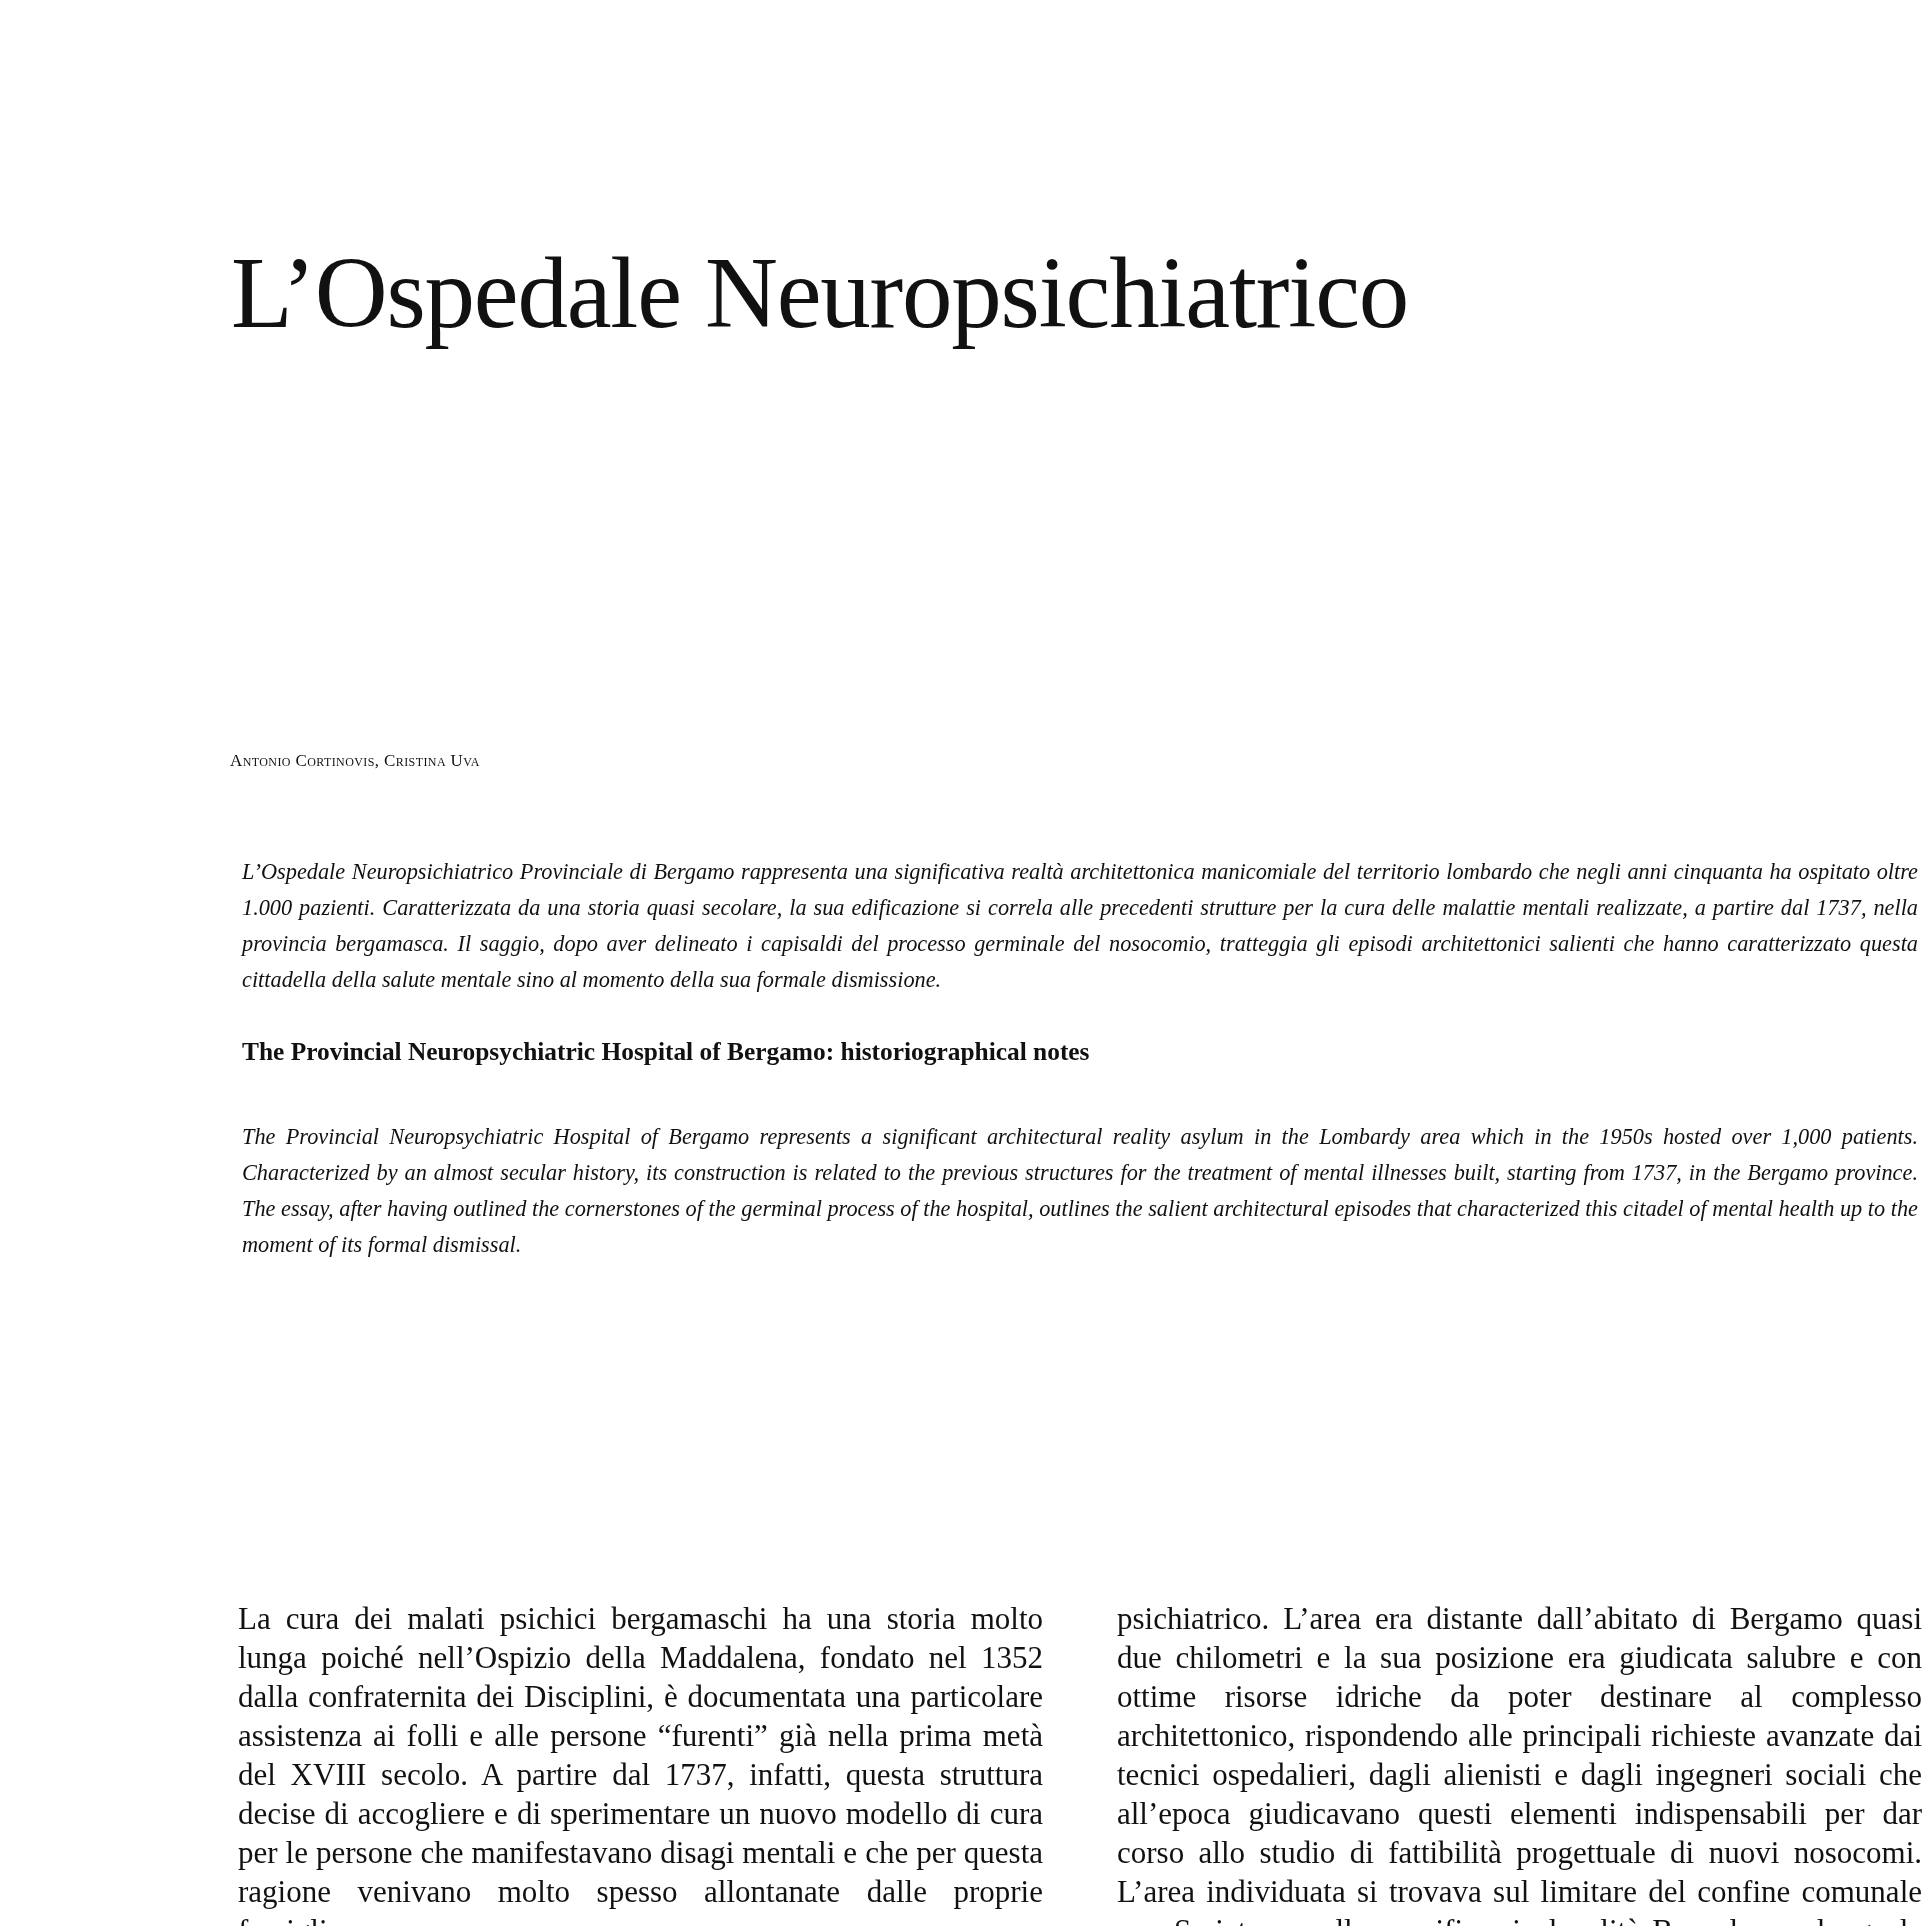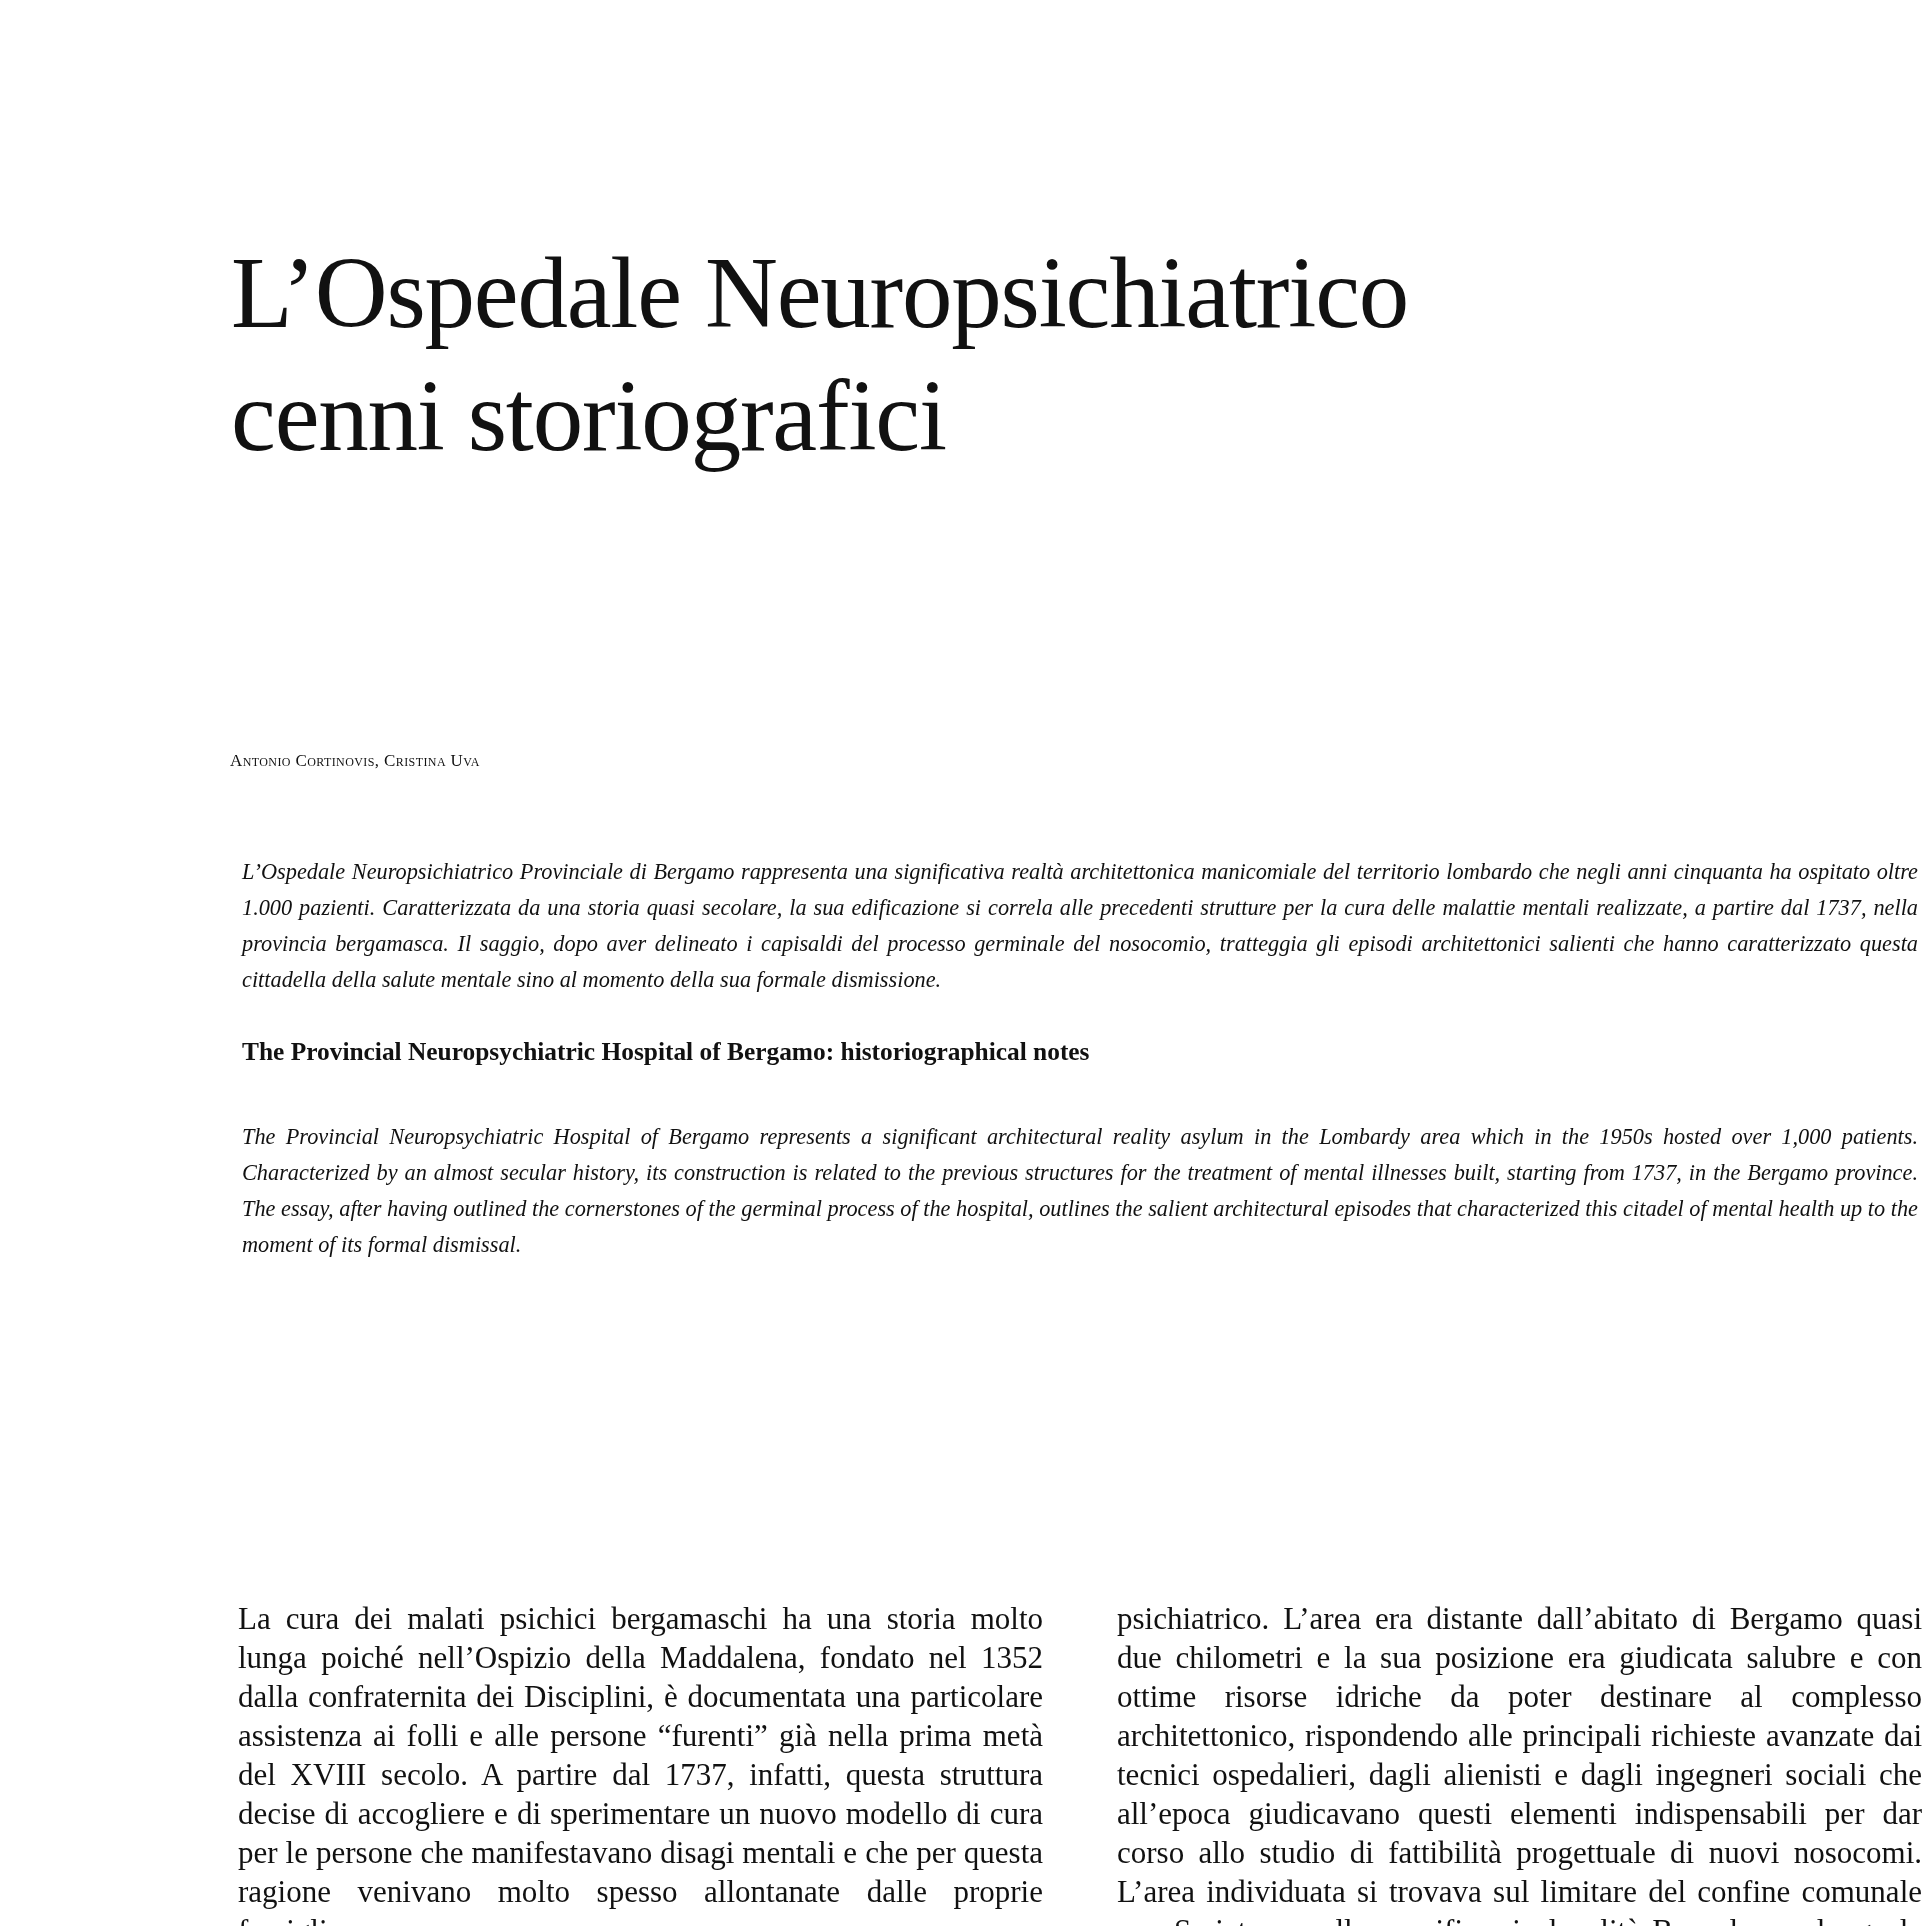--- a/index.html
+++ b/index.html
@@ -34,21 +34,20 @@
     }
     .col p { margin: 8px; text-indent: 0; }
     .col-left { left: 230px; }
     .col-right { left: 1109px; }
   </style>
 </head>
 <body>
 
 <h1 class="title">
   <span>L’Ospedale Neuropsichiatrico</span>
-  <span>cenni storiografici</span>
 </h1>
 
 <div class="authors">Antonio Cortinovis, Cristina Uva</div>
 
 <p class="abstract abstract-it">L’Ospedale Neuropsichiatrico Provinciale di Bergamo rappresenta una significativa realtà architettonica manicomiale del territorio lombardo che negli anni cinquanta ha ospitato oltre 1.000 pazienti. Caratterizzata da una storia quasi secolare, la sua edificazione si correla alle precedenti strutture per la cura delle malattie mentali realizzate, a partire dal 1737, nella provincia bergamasca. Il saggio, dopo aver delineato i capisaldi del processo germinale del nosocomio, tratteggia gli episodi architettonici salienti che hanno caratterizzato questa cittadella della salute mentale sino al momento della sua formale dismissione.</p>
 
 <h2 class="en-heading">The Provincial Neuropsychiatric Hospital of Bergamo: historiographical notes</h2>
 
 <p class="abstract abstract-en">The Provincial Neuropsychiatric Hospital of Bergamo represents a significant architectural reality asylum in the Lombardy area which in the 1950s hosted over 1,000 patients. Characterized by an almost secular history, its construction is related to the previous structures for the treatment of mental illnesses built, starting from 1737, in the Bergamo province. The essay, after having outlined the cornerstones of the germinal process of the hospital, outlines the salient architectural episodes that characterized this citadel of mental health up to the moment of its formal dismissal.</p>
 

